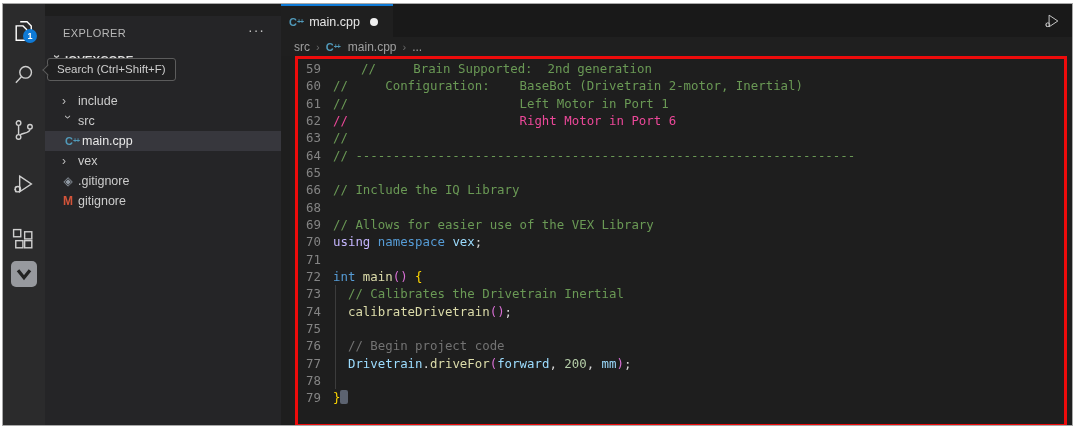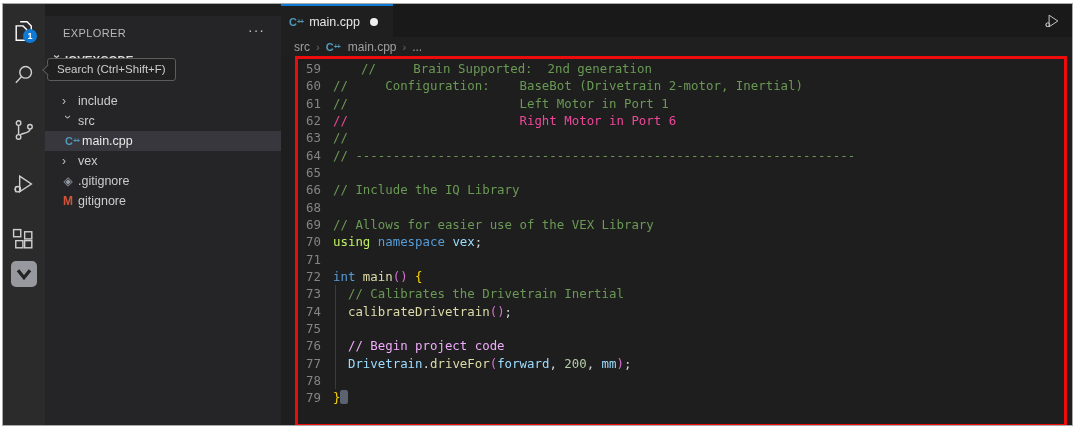--- a/index.html
+++ b/index.html
@@ -216,21 +216,21 @@
         <div class="line">
           <span class="ln">68</span>
           <span class="lc"></span>
         </div>
         <div class="line">
           <span class="ln">69</span>
           <span class="lc"><span style="color: rgb(106, 153, 85); margin-top: 16px;">// Allows for easier use of the VEX Library</span></span>
         </div>
         <div class="line">
           <span class="ln">70</span>
-          <span class="lc"><span style="color: #bef264;">using</span><span style="color: rgb(212, 212, 212);"> </span><span style="color: rgb(86, 156, 214);">namespace</span><span style="color: rgb(212, 212, 212);"> </span><span style="color: rgb(156, 220, 254);">vex</span><span style="color: rgb(212, 212, 212);">;</span></span>
+          <span class="lc"><span style="color: #c4b5fd;">using</span><span style="color: rgb(212, 212, 212);"> </span><span style="color: rgb(86, 156, 214);">namespace</span><span style="color: rgb(212, 212, 212);"> </span><span style="color: rgb(156, 220, 254);">vex</span><span style="color: rgb(212, 212, 212);">;</span></span>
         </div>
         <div class="line">
           <span class="ln">71</span>
           <span class="lc"></span>
         </div>
         <div class="line">
           <span class="ln">72</span>
           <span class="lc"><span style="color: rgb(86, 156, 214);">int</span><span style="color: rgb(212, 212, 212);"> </span><span style="color: rgb(220, 220, 170);">main</span><span style="color: rgb(218, 112, 214);">()</span><span style="color: rgb(212, 212, 212);"> </span><span style="color: rgb(255, 215, 0);">{</span></span>
         </div>
         <div class="line guide">
@@ -240,21 +240,21 @@
         <div class="line guide">
           <span class="ln">74</span>
           <span class="lc"><span style="color: rgb(212, 212, 212);">  </span><span style="color: rgb(220, 220, 170);">calibrateDrivetrain</span><span style="color: rgb(218, 112, 214);">()</span><span style="color: rgb(212, 212, 212);">;</span></span>
         </div>
         <div class="line guide">
           <span class="ln">75</span>
           <span class="lc"></span>
         </div>
         <div class="line guide">
           <span class="ln">76</span>
-          <span class="lc"><span style="color: #f0abfc;">  // Begin project code</span></span>
+          <span class="lc"><span style="color: #737373;">  // Begin project code</span></span>
         </div>
         <div class="line guide">
           <span class="ln">77</span>
           <span class="lc"><span style="color: rgb(212, 212, 212);">  </span><span style="color: rgb(156, 220, 254);">Drivetrain</span><span style="color: rgb(212, 212, 212);">.</span><span style="color: rgb(220, 220, 170);">driveFor</span><span style="color: rgb(218, 112, 214);">(</span><span style="color: rgb(156, 220, 254);">forward</span><span style="color: rgb(212, 212, 212);">, </span><span style="color: rgb(181, 206, 168);">200</span><span style="color: rgb(212, 212, 212);">, </span><span style="color: rgb(156, 220, 254);">mm</span><span style="color: rgb(218, 112, 214);">)</span><span style="color: rgb(212, 212, 212);">;</span></span>
         </div>
         <div class="line guide">
           <span class="ln">78</span>
           <span class="lc"></span>
         </div>
         <div class="line">

